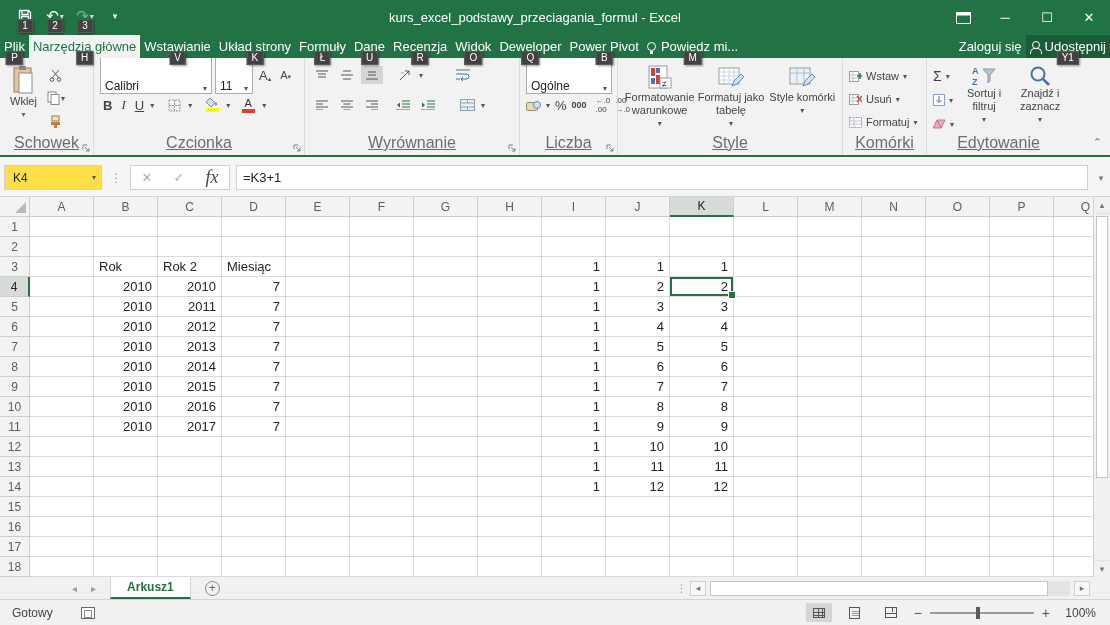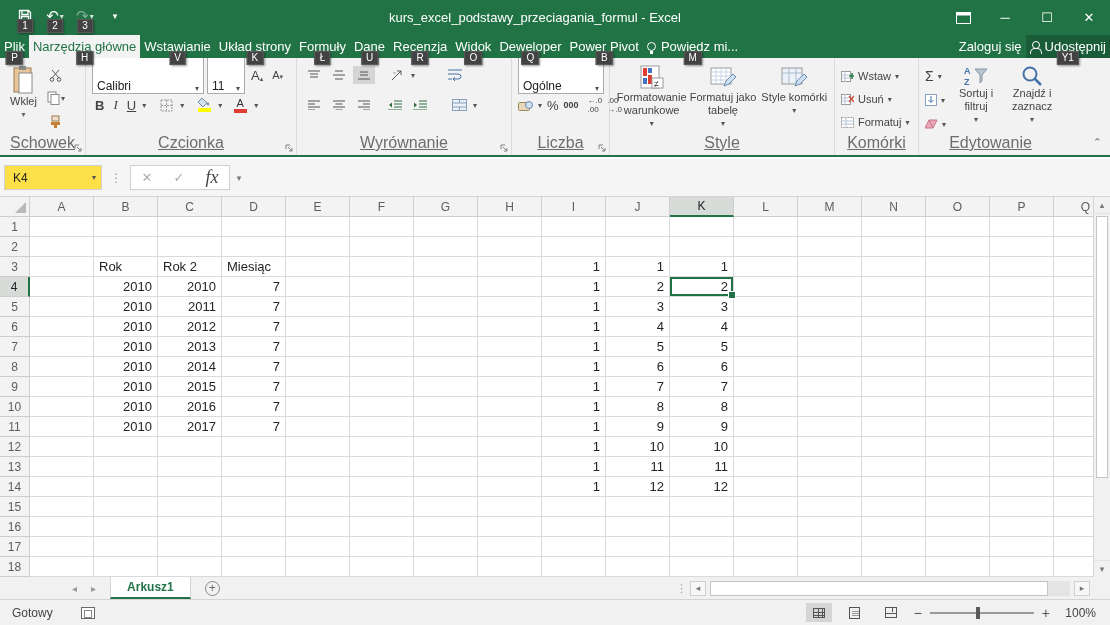--- a/index.html
+++ b/index.html
@@ -202,21 +202,21 @@
       </div>
       <div class="tab share">
         <span class="person"></span>
         <span>Udostępnij</span>
         <span class="keytip">Y1</span>
       </div>
     </div>
 
   <div class="ribbon">
 
-    <div class="rg" style="width:86px">
+    <div class="rg" style="width:94px">
       <div class="rg-body">
         <div class="bigbtn">
           <svg width="24" height="30" viewBox="0 0 24 30">
               <rect x="3" y="3" width="17" height="24" fill="#e8c49a" stroke="#9a7b52"></rect>
               <rect x="8" y="1" width="7" height="4" fill="#8a8a8a"></rect>
               <rect x="8" y="8" width="13" height="20" fill="#fff" stroke="#8a8a8a"></rect>
             </svg>
           <span>Wklej</span>
           <span class="dd">▾</span>
         </div>
@@ -523,20 +523,23 @@
     <div class="namebox">
         <span>K4</span>
         <span class="dd">▾</span>
       </div>
     <span class="fdots">⋮</span>
     <div class="fxbtns">
       <span>✕</span>
       <span>✓</span>
       <span class="fx">fx</span>
     </div>
+    <div class="finput">
+        <span>=K3+1</span>
+      </div>
     <span class="fexp">▾</span>
   </div>
 
   <div class="grid">
       <div class="gh corner"></div>
       <div class="gh">A</div>
       <div class="gh">B</div>
       <div class="gh">C</div>
       <div class="gh">D</div>
       <div class="gh">E</div>

